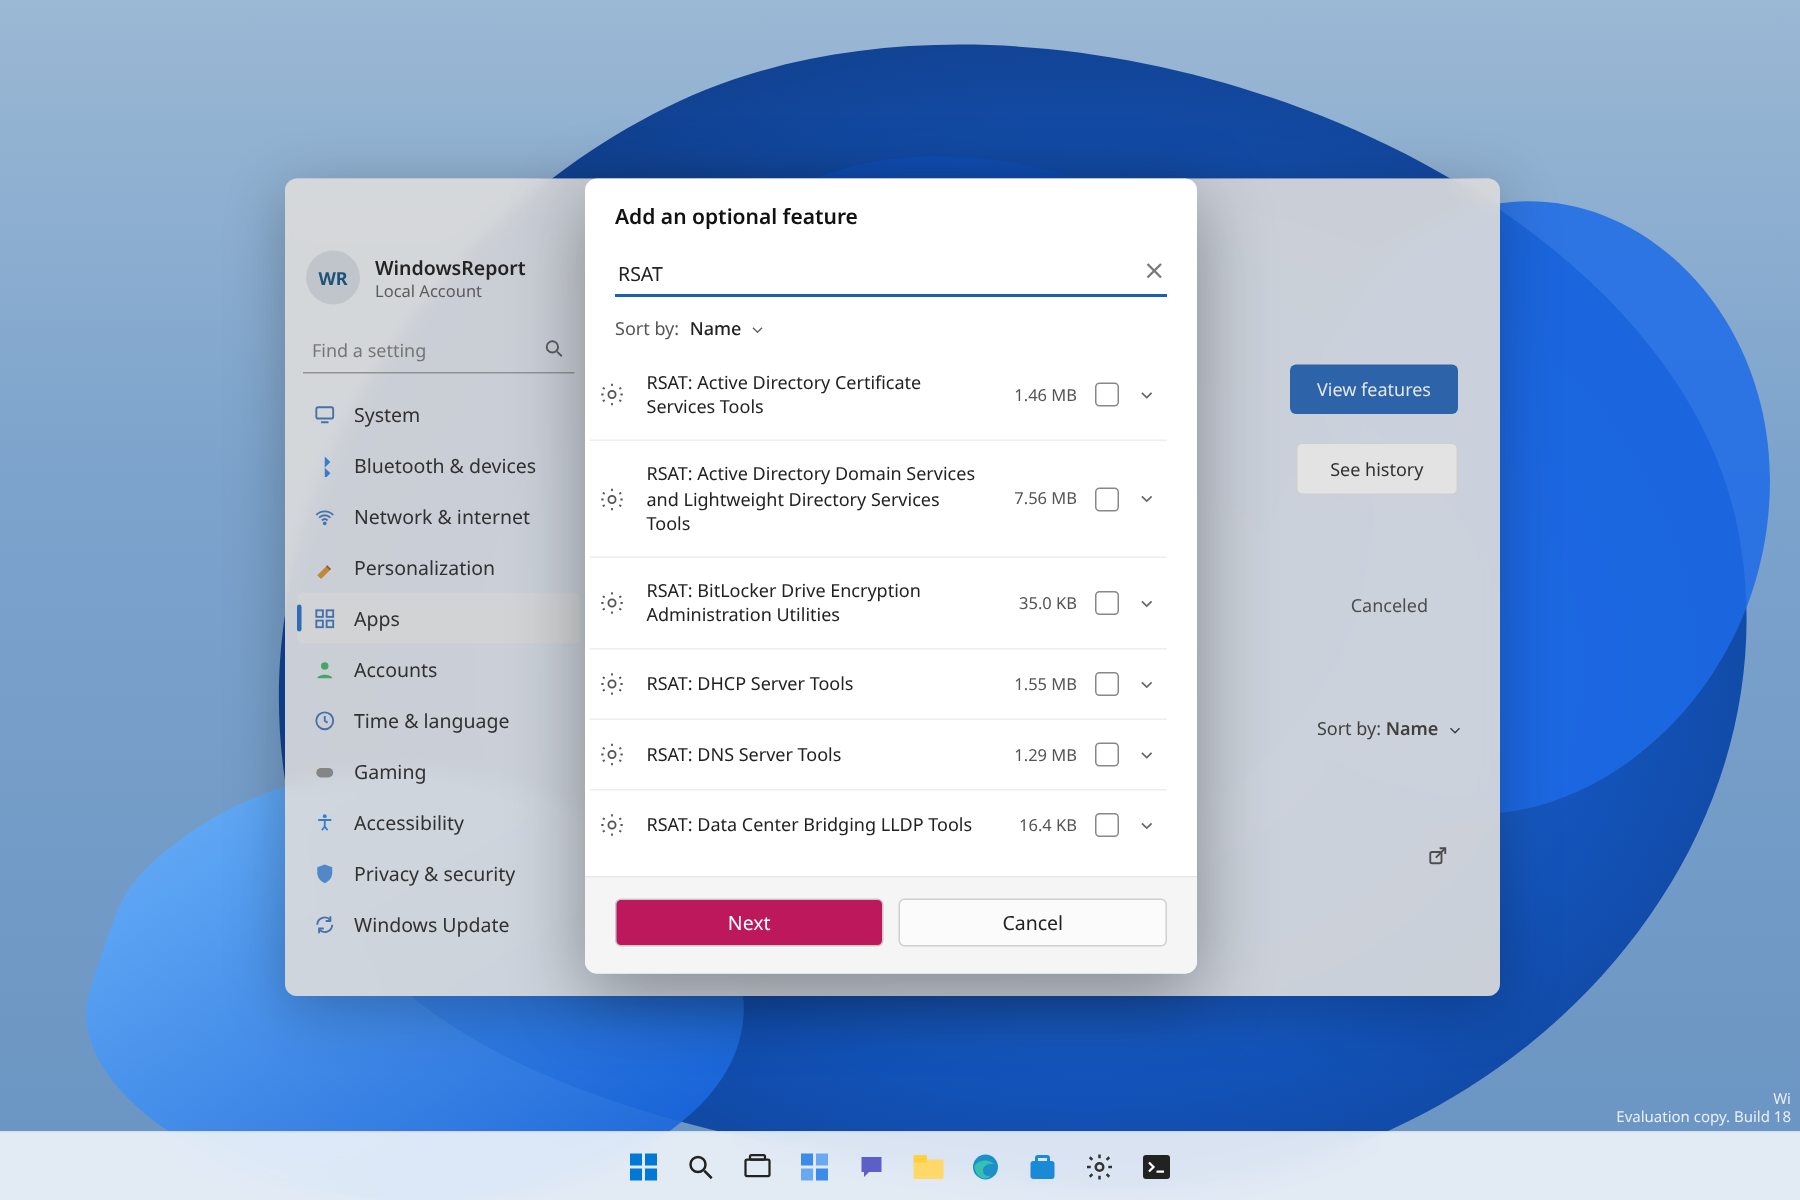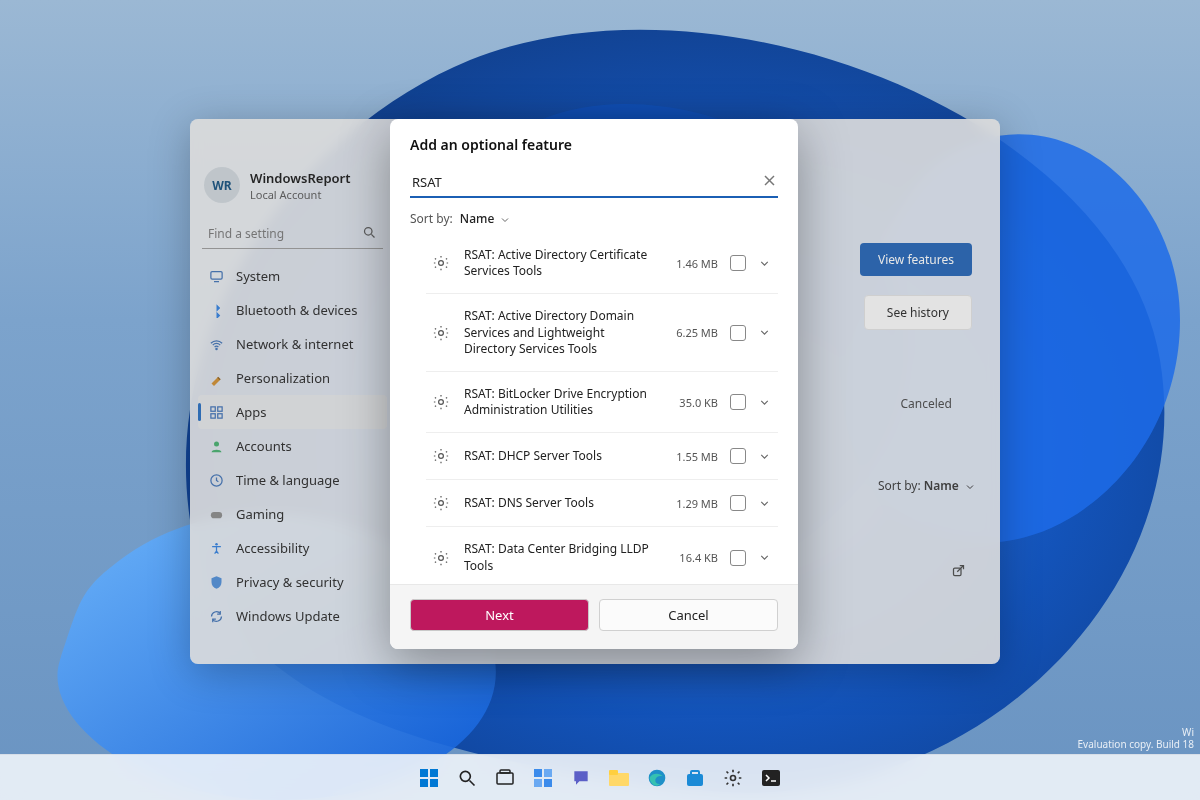--- a/index.html
+++ b/index.html
@@ -61,21 +61,21 @@
     background:#fff; border-radius:8px; box-shadow:0 14px 50px rgba(0,0,0,.35);
     display:flex;flex-direction:column;
   }
   .mhdr{padding:16px 20px 10px 20px;}
   .mhdr h1{font-size:14px;font-weight:600;color:#111;}
   .msearch{position:relative;margin:4px 20px 0 20px;}
   .msearch input{width:100%;height:30px;border:none;border-bottom:2px solid #1b5fb4;font-size:13px;padding:0 26px 0 2px;outline:none;color:#222;}
   .msearch .clr{position:absolute;right:2px;top:6px;color:#777;cursor:pointer;}
   .msort{padding:12px 20px 6px 20px;font-size:12px;color:#555;}
   .msort b{color:#222;font-weight:500;margin-left:4px;}
-  .mlist{flex:1;overflow-y:auto;padding:0 20px 4px 36px;}
+  .mlist{flex:1;overflow-y:auto;padding:0 20px 4px 3px;}
   .fitem{display:flex;align-items:center;gap:12px;padding:14px 6px;border-bottom:1px solid #eee;}
   .fitem:last-child{border-bottom:none;}
   .ficon{width:20px;color:#555;flex:0 0 20px;}
   .ftxt{flex:1;font-size:12px;color:#222;line-height:1.35;}
   .fsize{font-size:11px;color:#555;width:52px;text-align:right;}
   .fcb{width:16px;height:16px;border:1px solid #888;border-radius:3px;}
   .fexp{width:14px;color:#666;}
   .mfoot{display:flex;gap:10px;padding:14px 20px 18px 20px;background:#f5f5f5;border-top:1px solid #e8e8e8;border-radius:0 0 8px 8px;}
   .mfoot button{flex:1;height:32px;border-radius:4px;font-size:13px;border:1px solid #d0d0d0;background:#fbfbfb;color:#222;}
   .mfoot .primary{background:#be185d;color:#fff;border-color:#c9c9c9;}
@@ -321,21 +321,21 @@
         </span>
       </div>
       <div class="fitem">
         <span class="ficon">
           <svg width="18" height="18" viewBox="0 0 24 24" fill="none" stroke="#555" stroke-width="1.6">
             <circle cx="12" cy="12" r="3.2"></circle>
             <path d="M12 2.5v2M12 19.5v2M3.8 6l1.7 1M18.5 17l1.7 1M2.5 12h2M19.5 12h2M3.8 18l1.7-1M18.5 7l1.7-1"></path>
           </svg>
         </span>
         <span class="ftxt">RSAT: Active Directory Domain Services and Lightweight Directory Services Tools</span>
-        <span class="fsize">6.25 MB</span>
+        <span class="fsize">7.56 MB</span>
         <span class="fcb"></span>
         <span class="fexp">
           <svg width="13" height="13" viewBox="0 0 24 24" fill="none" stroke="#666" stroke-width="2">
             <path d="M6 9l6 6 6-6"></path>
           </svg>
         </span>
       </div>
       <div class="fitem">
         <span class="ficon">
           <svg width="18" height="18" viewBox="0 0 24 24" fill="none" stroke="#555" stroke-width="1.6">

